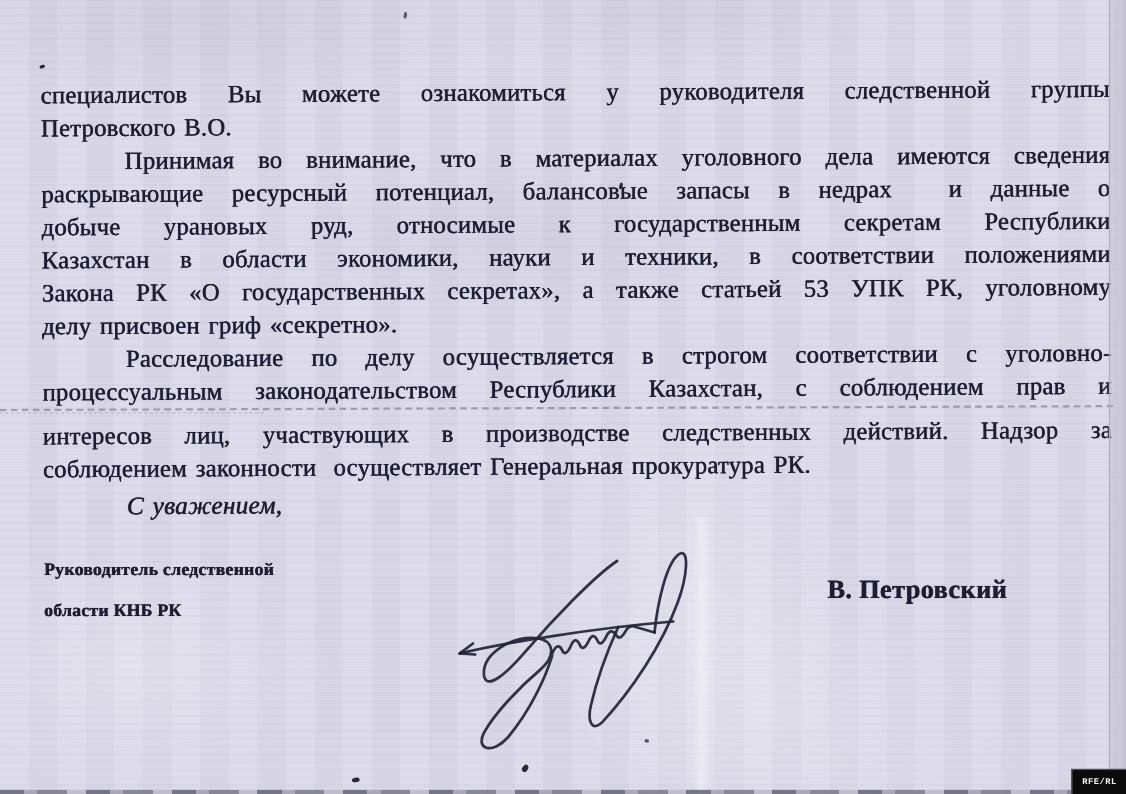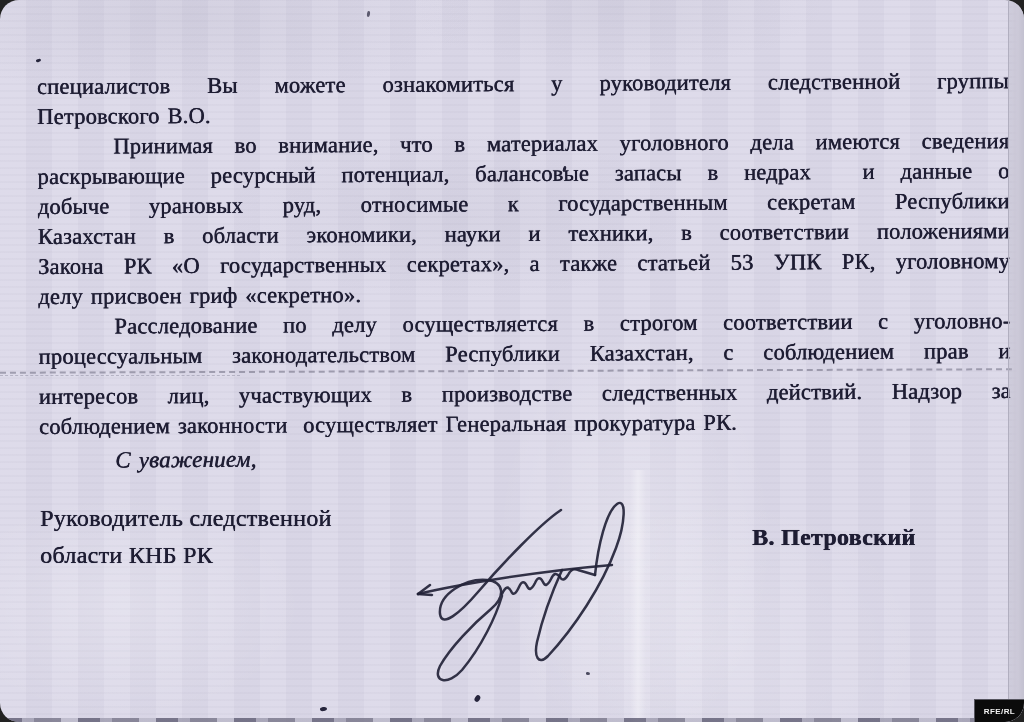--- a/index.html
+++ b/index.html
@@ -12,21 +12,21 @@
     background:
       radial-gradient(ellipse 420px 120px at 18% 2%, rgba(150,148,168,.14), transparent 70%),
       radial-gradient(ellipse 300px 90px at 60% 1%, rgba(150,148,168,.12), transparent 70%),
       radial-gradient(ellipse 260px 160px at 12% 84%, rgba(255,255,255,.20), transparent 70%),
       radial-gradient(ellipse 300px 220px at 70% 90%, rgba(255,255,255,.16), transparent 70%),
       radial-gradient(ellipse 200px 300px at 62% 75%, rgba(255,255,255,.22), transparent 70%),
       radial-gradient(ellipse 340px 120px at 45% 30%, rgba(130,128,150,.08), transparent 70%),
       repeating-linear-gradient(0deg, rgba(120,118,140,.045) 0 2px, rgba(0,0,0,0) 2px 7px),
       repeating-linear-gradient(90deg, rgba(255,255,255,.05) 0 26px, rgba(120,118,140,.04) 26px 52px),
       var(--paper);
-    font-family:"Liberation Serif", serif; color:var(--ink);border-radius:19px;
+    font-family:"Liberation Serif", serif; color:var(--ink);
   }
   
   .edge-right{position:absolute;top:0;right:0;width:15px;height:100%;
     background:linear-gradient(90deg, rgba(160,158,175,.25), #ccc9d8 60%, #c3c1d0);
     border-left:1px solid rgba(120,118,138,.25);}
   .edge-bottom{position:absolute;left:0;bottom:0;width:100%;height:4px;opacity:.75;
     background:repeating-linear-gradient(90deg,#55536a 0 22px,#9a98ab 22px 34px,#6e6c80 34px 61px,#b7b5c6 61px 78px);}
   
   .body{position:absolute;left:38px;top:72px;width:972px;
     transform:rotate(-0.35deg);transform-origin:0 50%;}
@@ -39,37 +39,37 @@
   .line:nth-child(3),.line:nth-child(9),.line:nth-child(13){text-indent:76px;}
   .line:nth-child(11){margin-top:10px;}
   .line:nth-child(13){margin-top:4px;font-style:italic;font-size:23px;}
   
   .crease{position:absolute;left:0;top:370px;width:1012px;height:0;
     border-top:2px dashed rgba(110,108,128,.55);transform:rotate(-0.2deg);}
   .crease2{position:absolute;left:0;top:375px;width:240px;height:0;
     border-top:1px dashed rgba(110,108,128,.35);}
   
   .signer-title{position:absolute;left:40px;top:500px;width:420px;
-    font-weight:normal;font-size:24px;line-height:37px;letter-spacing:.3px;
+    font-weight:bold;font-size:16px;line-height:37px;letter-spacing:.3px;
     text-shadow:.4px 0 0 currentColor, 0 0 .8px rgba(30,29,51,.5);}
   .signer-name{position:absolute;left:752px;top:524px;
     font-weight:bold;font-size:24px;letter-spacing:.3px;
     text-shadow:.4px 0 0 currentColor, 0 0 .8px rgba(30,29,51,.5);}
   .signature{position:absolute;left:390px;top:476px;width:270px;height:240px;}
   .signature svg{display:block;width:100%;height:100%;}
   .sig-stroke{fill:none;stroke:#232338;stroke-width:2.5;stroke-linecap:round;
     stroke-linejoin:round;opacity:.92;}
   
   .streak{position:absolute;left:630px;top:470px;width:16px;height:252px;
     background:linear-gradient(90deg,transparent,rgba(255,255,255,.35),transparent);}
   
   .badge{position:absolute;right:0;bottom:0;width:49px;height:22px;
     background:var(--badge_bg);border-top:1px solid #56555f;border-left:1px solid #56555f;
     display:flex;align-items:center;justify-content:center;}
-  .badge span{color:var(--badge_text);font-family:Liberation Sans, sans-serif;
+  .badge span{color:var(--badge_text);font-family:Liberation Mono, monospace;
     font-size:8px;font-weight:bold;letter-spacing:.4px;}
   
   .speck{position:absolute;background:#26253c;border-radius:40% 60% 50% 50%;}
   .s1{left:36px;top:59px;width:5px;height:3px;transform:rotate(-20deg);}
   .s2{left:563px;top:166px;width:3px;height:6px;transform:rotate(18deg);}
   .s3{left:367px;top:11px;width:3px;height:6px;transform:rotate(10deg);opacity:.7;}
   .s4{left:475px;top:695px;width:5px;height:7px;transform:rotate(35deg);}
   .s5{left:320px;top:707px;width:7px;height:4px;transform:rotate(-10deg);}
   .s6{left:586px;top:672px;width:4px;height:3px;opacity:.8;}
 </style>

